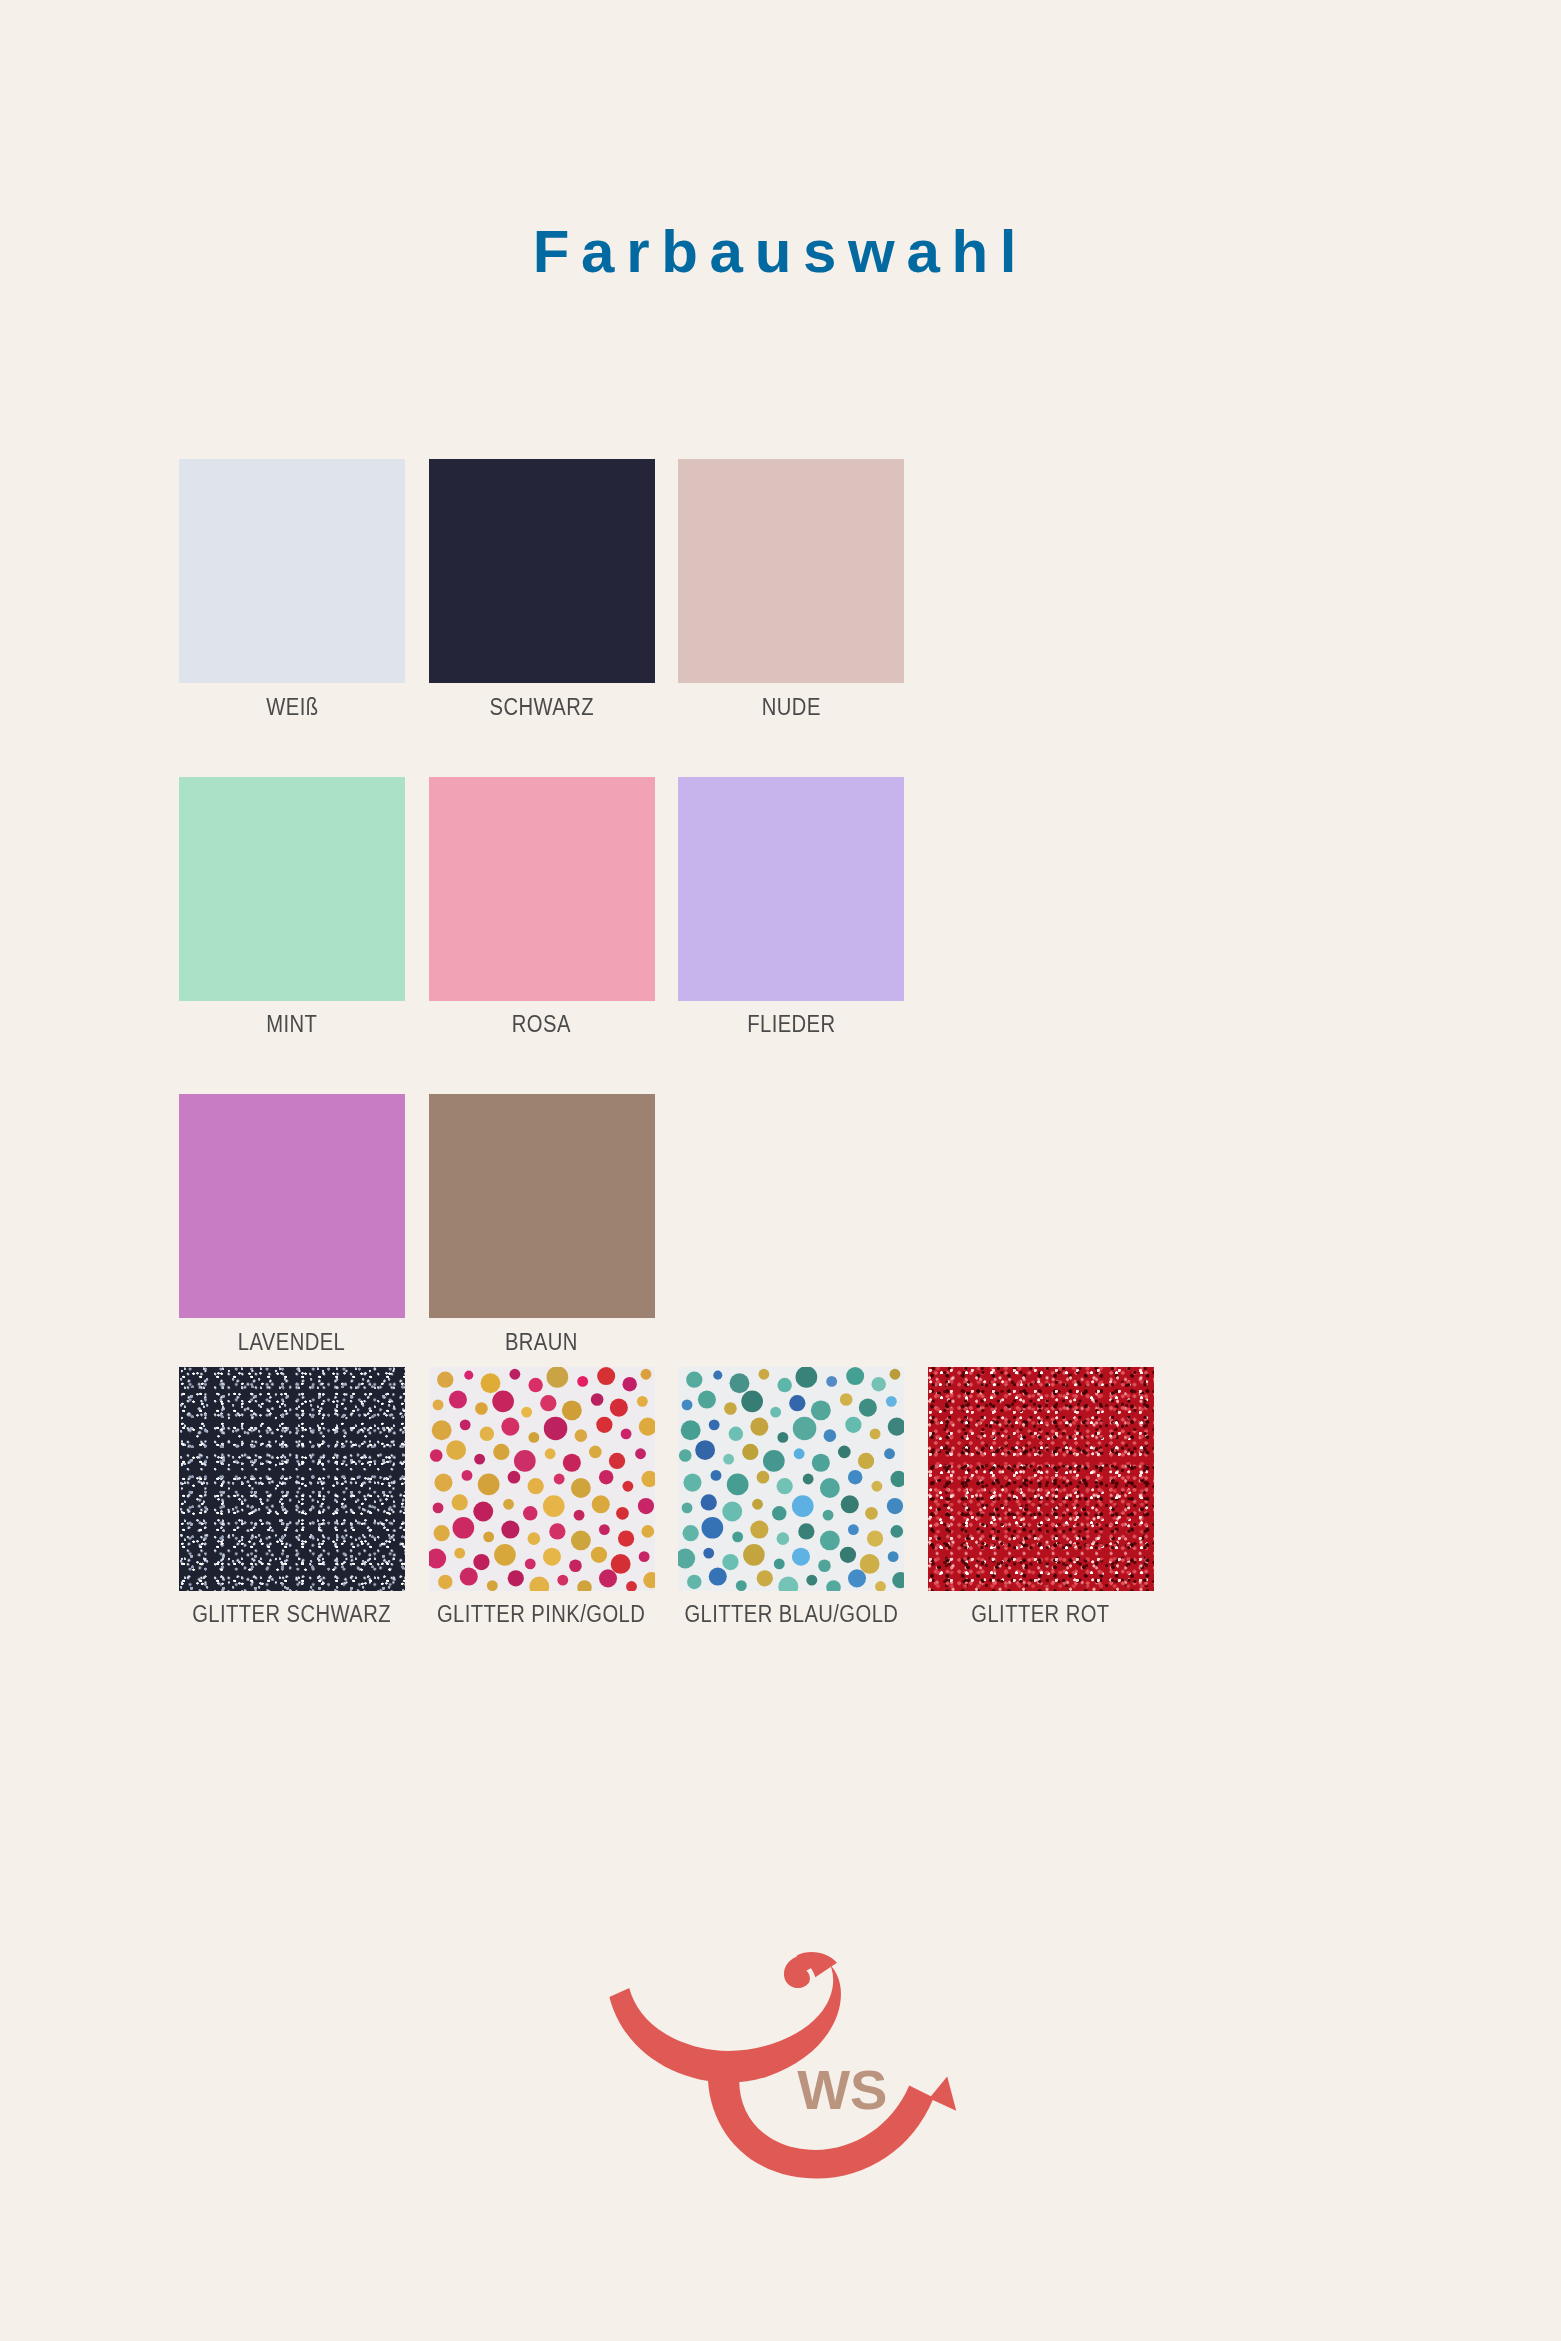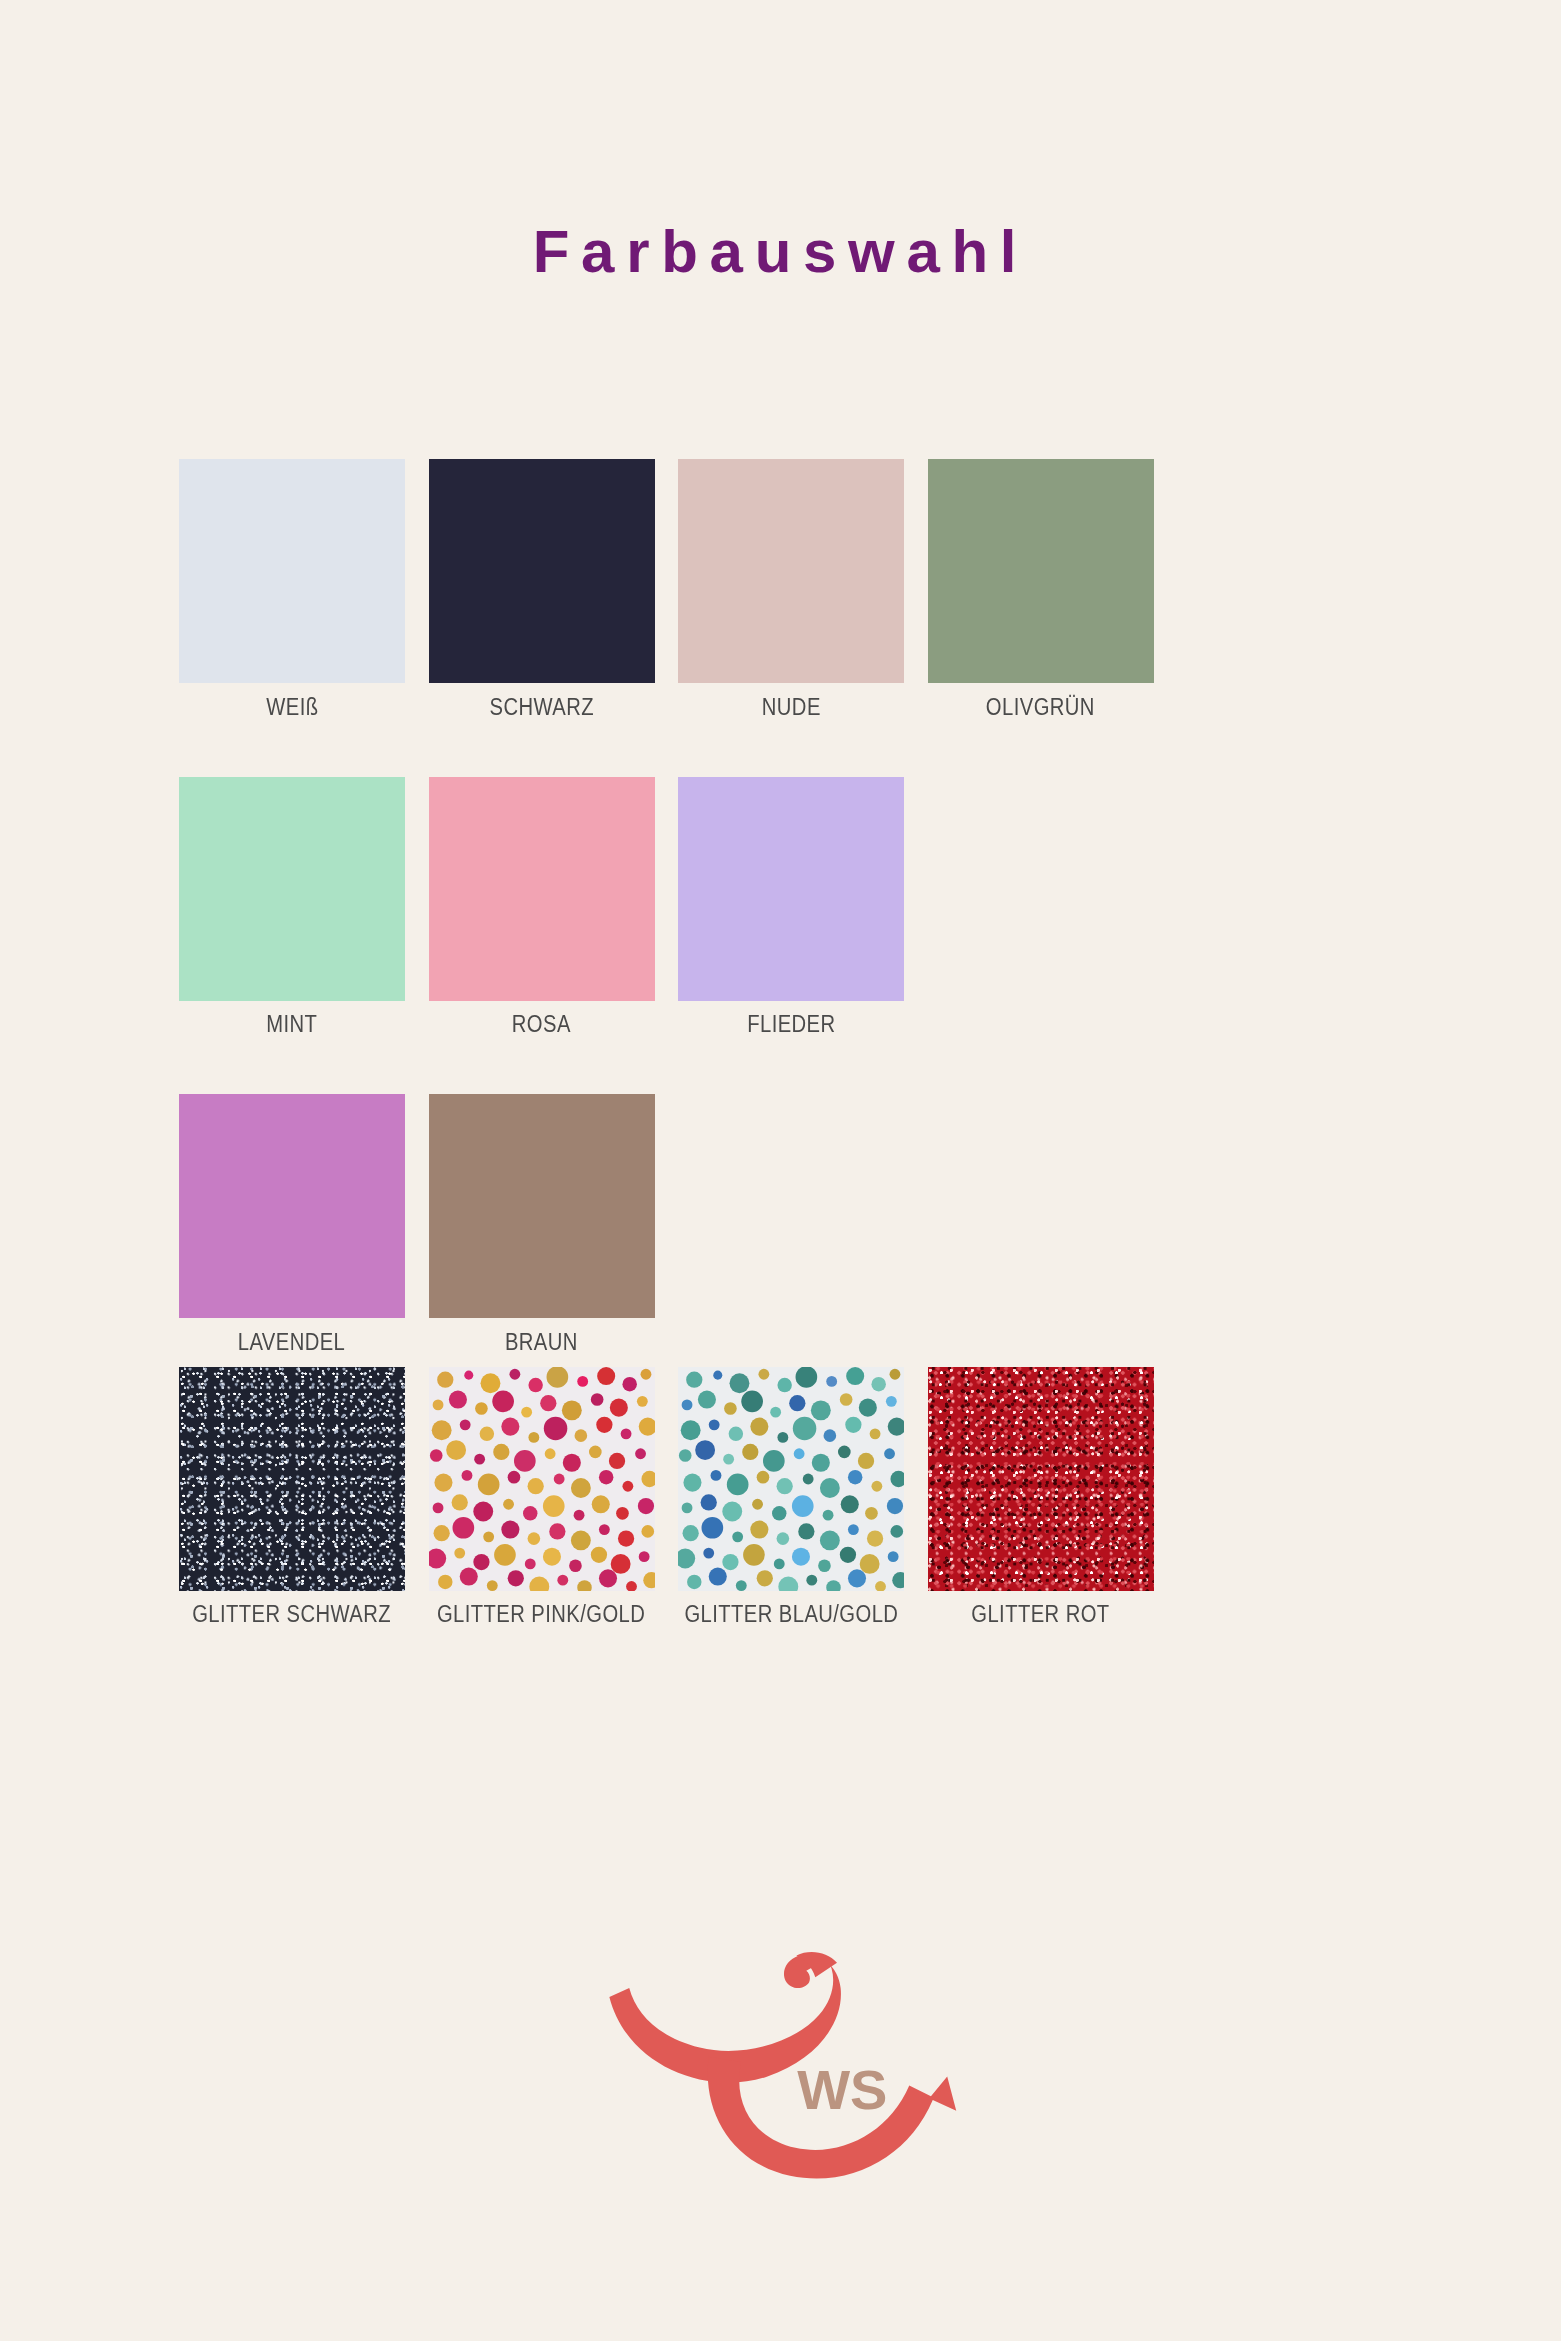--- a/index.html
+++ b/index.html
@@ -28,21 +28,21 @@
     top: 222px;
     left: 0;
     width: 1561px;
     text-align: center;
   }
   .title {
     font-family: "Liberation Sans", sans-serif;
     font-size: 60px;
     font-weight: 700;
     letter-spacing: 11.7px;
-    color: #701a75;
+    color: #0369a1;
     line-height: 1;
     white-space: nowrap;
   }
 
   
   .palette {
     position: absolute;
     left: 179px;
     top: 459px;
     width: 1225px;
@@ -187,24 +187,20 @@
         <div class="swatch" style="background:#dfe4ec"></div>
         <div class="swatch-label">WEIß</div>
       </div>
       <div class="swatch-cell">
         <div class="swatch" style="background:#25253a"></div>
         <div class="swatch-label">SCHWARZ</div>
       </div>
       <div class="swatch-cell">
         <div class="swatch" style="background:#dcc2bd"></div>
         <div class="swatch-label">NUDE</div>
-      </div>
-      <div class="swatch-cell">
-        <div class="swatch" style="background:#8b9d80"></div>
-        <div class="swatch-label">OLIVGRÜN</div>
       </div>
     </div>
 
     <div class="row-gap"></div>
 
     <div class="swatch-row">
       <div class="swatch-cell">
         <div class="swatch" style="background:#abe2c5"></div>
         <div class="swatch-label">MINT</div>
       </div>

